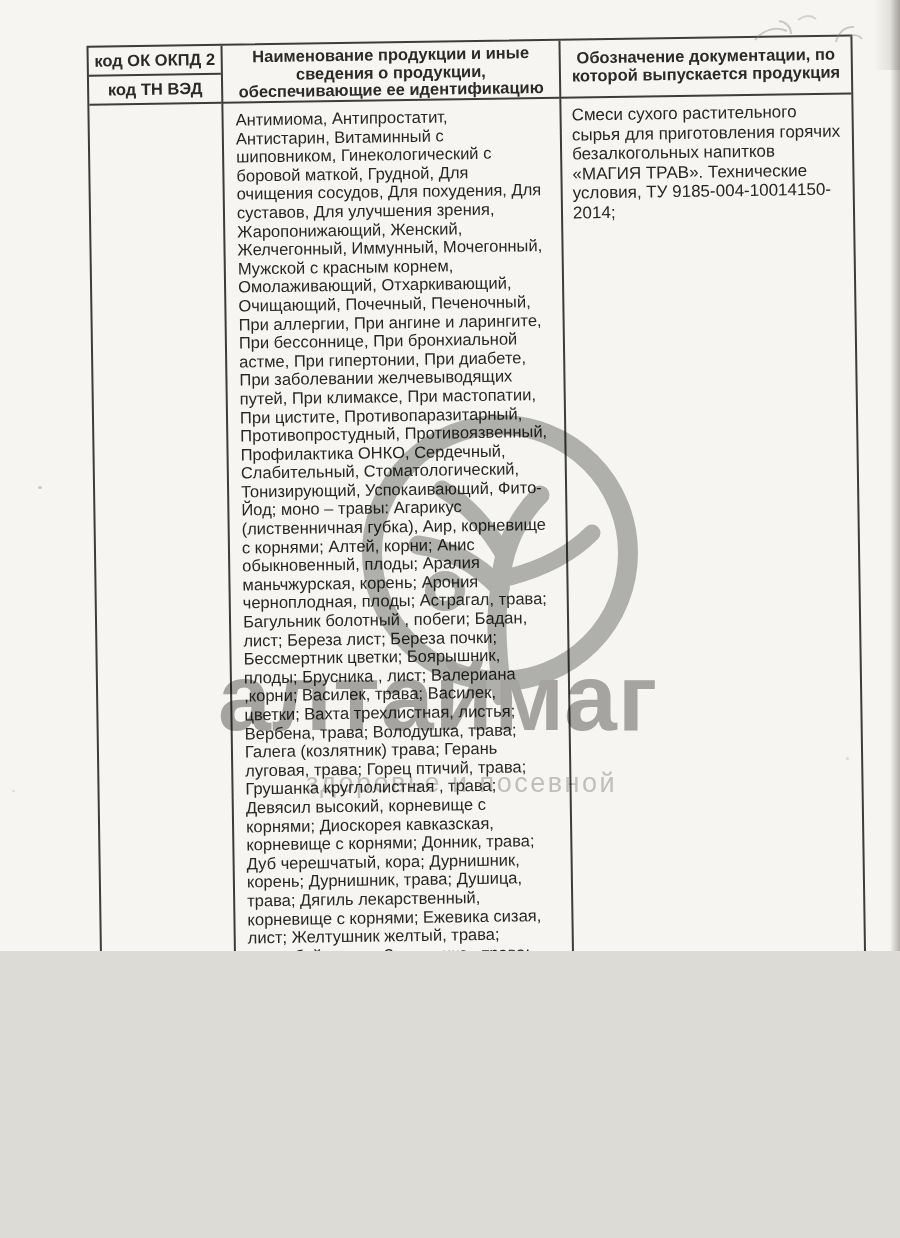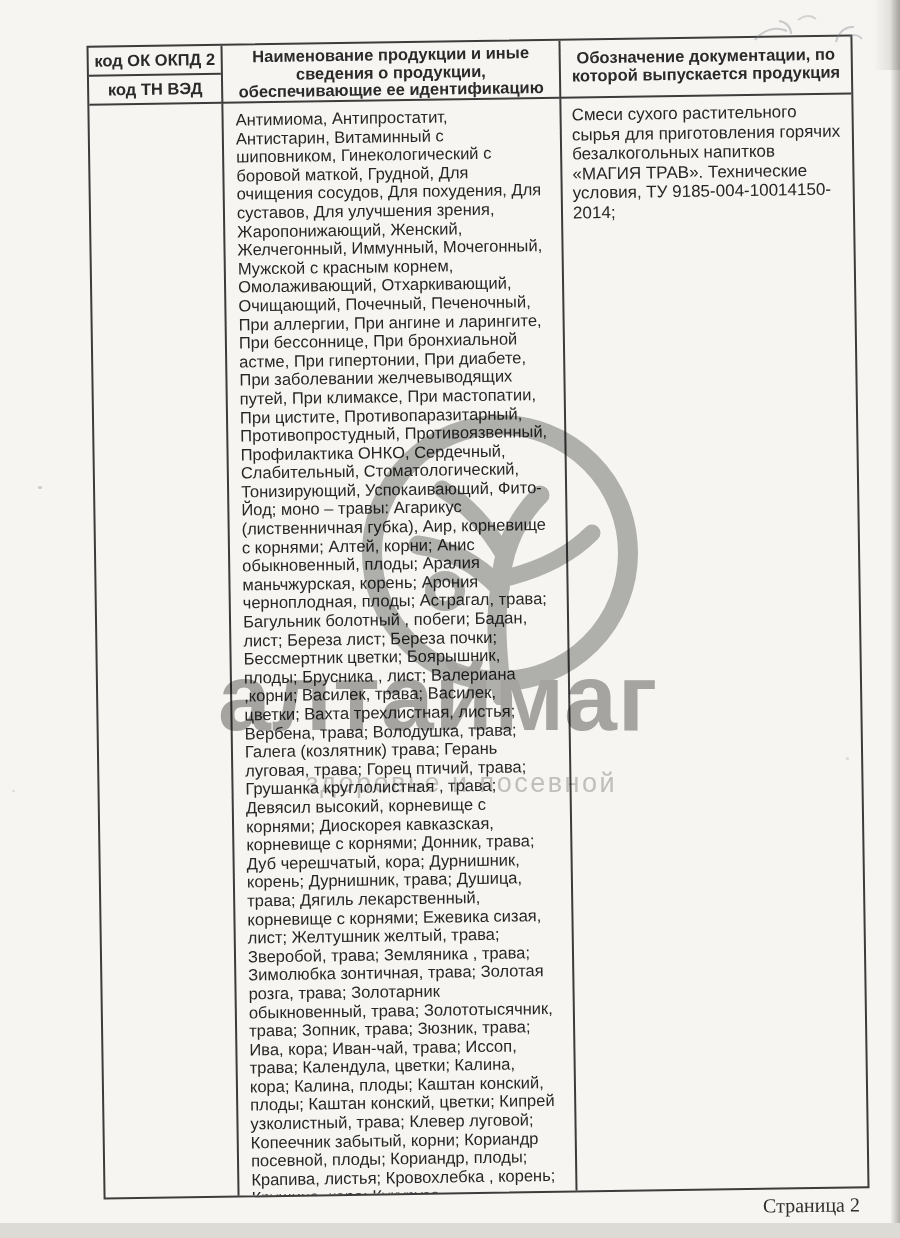--- a/index.html
+++ b/index.html
@@ -1,17 +1,17 @@
 <!DOCTYPE html>
 <html><head>
 <meta charset="utf-8">
 <style>
   html,body { margin:0; padding:0; background:#dddbd6; }
   .page {
-    position:relative; width:900px; height:1223px;
+    position:relative; width:900px; height:951px;
     background:#f6f5f1; overflow:hidden;
     font-family:"Liberation Sans", sans-serif;
     color:#2a2a2a;
   }
   
   .table-wrap {
     position:absolute; left:95px; top:40px; width:766px;
     transform:rotate(-0.85deg);
   }
   .grid {

